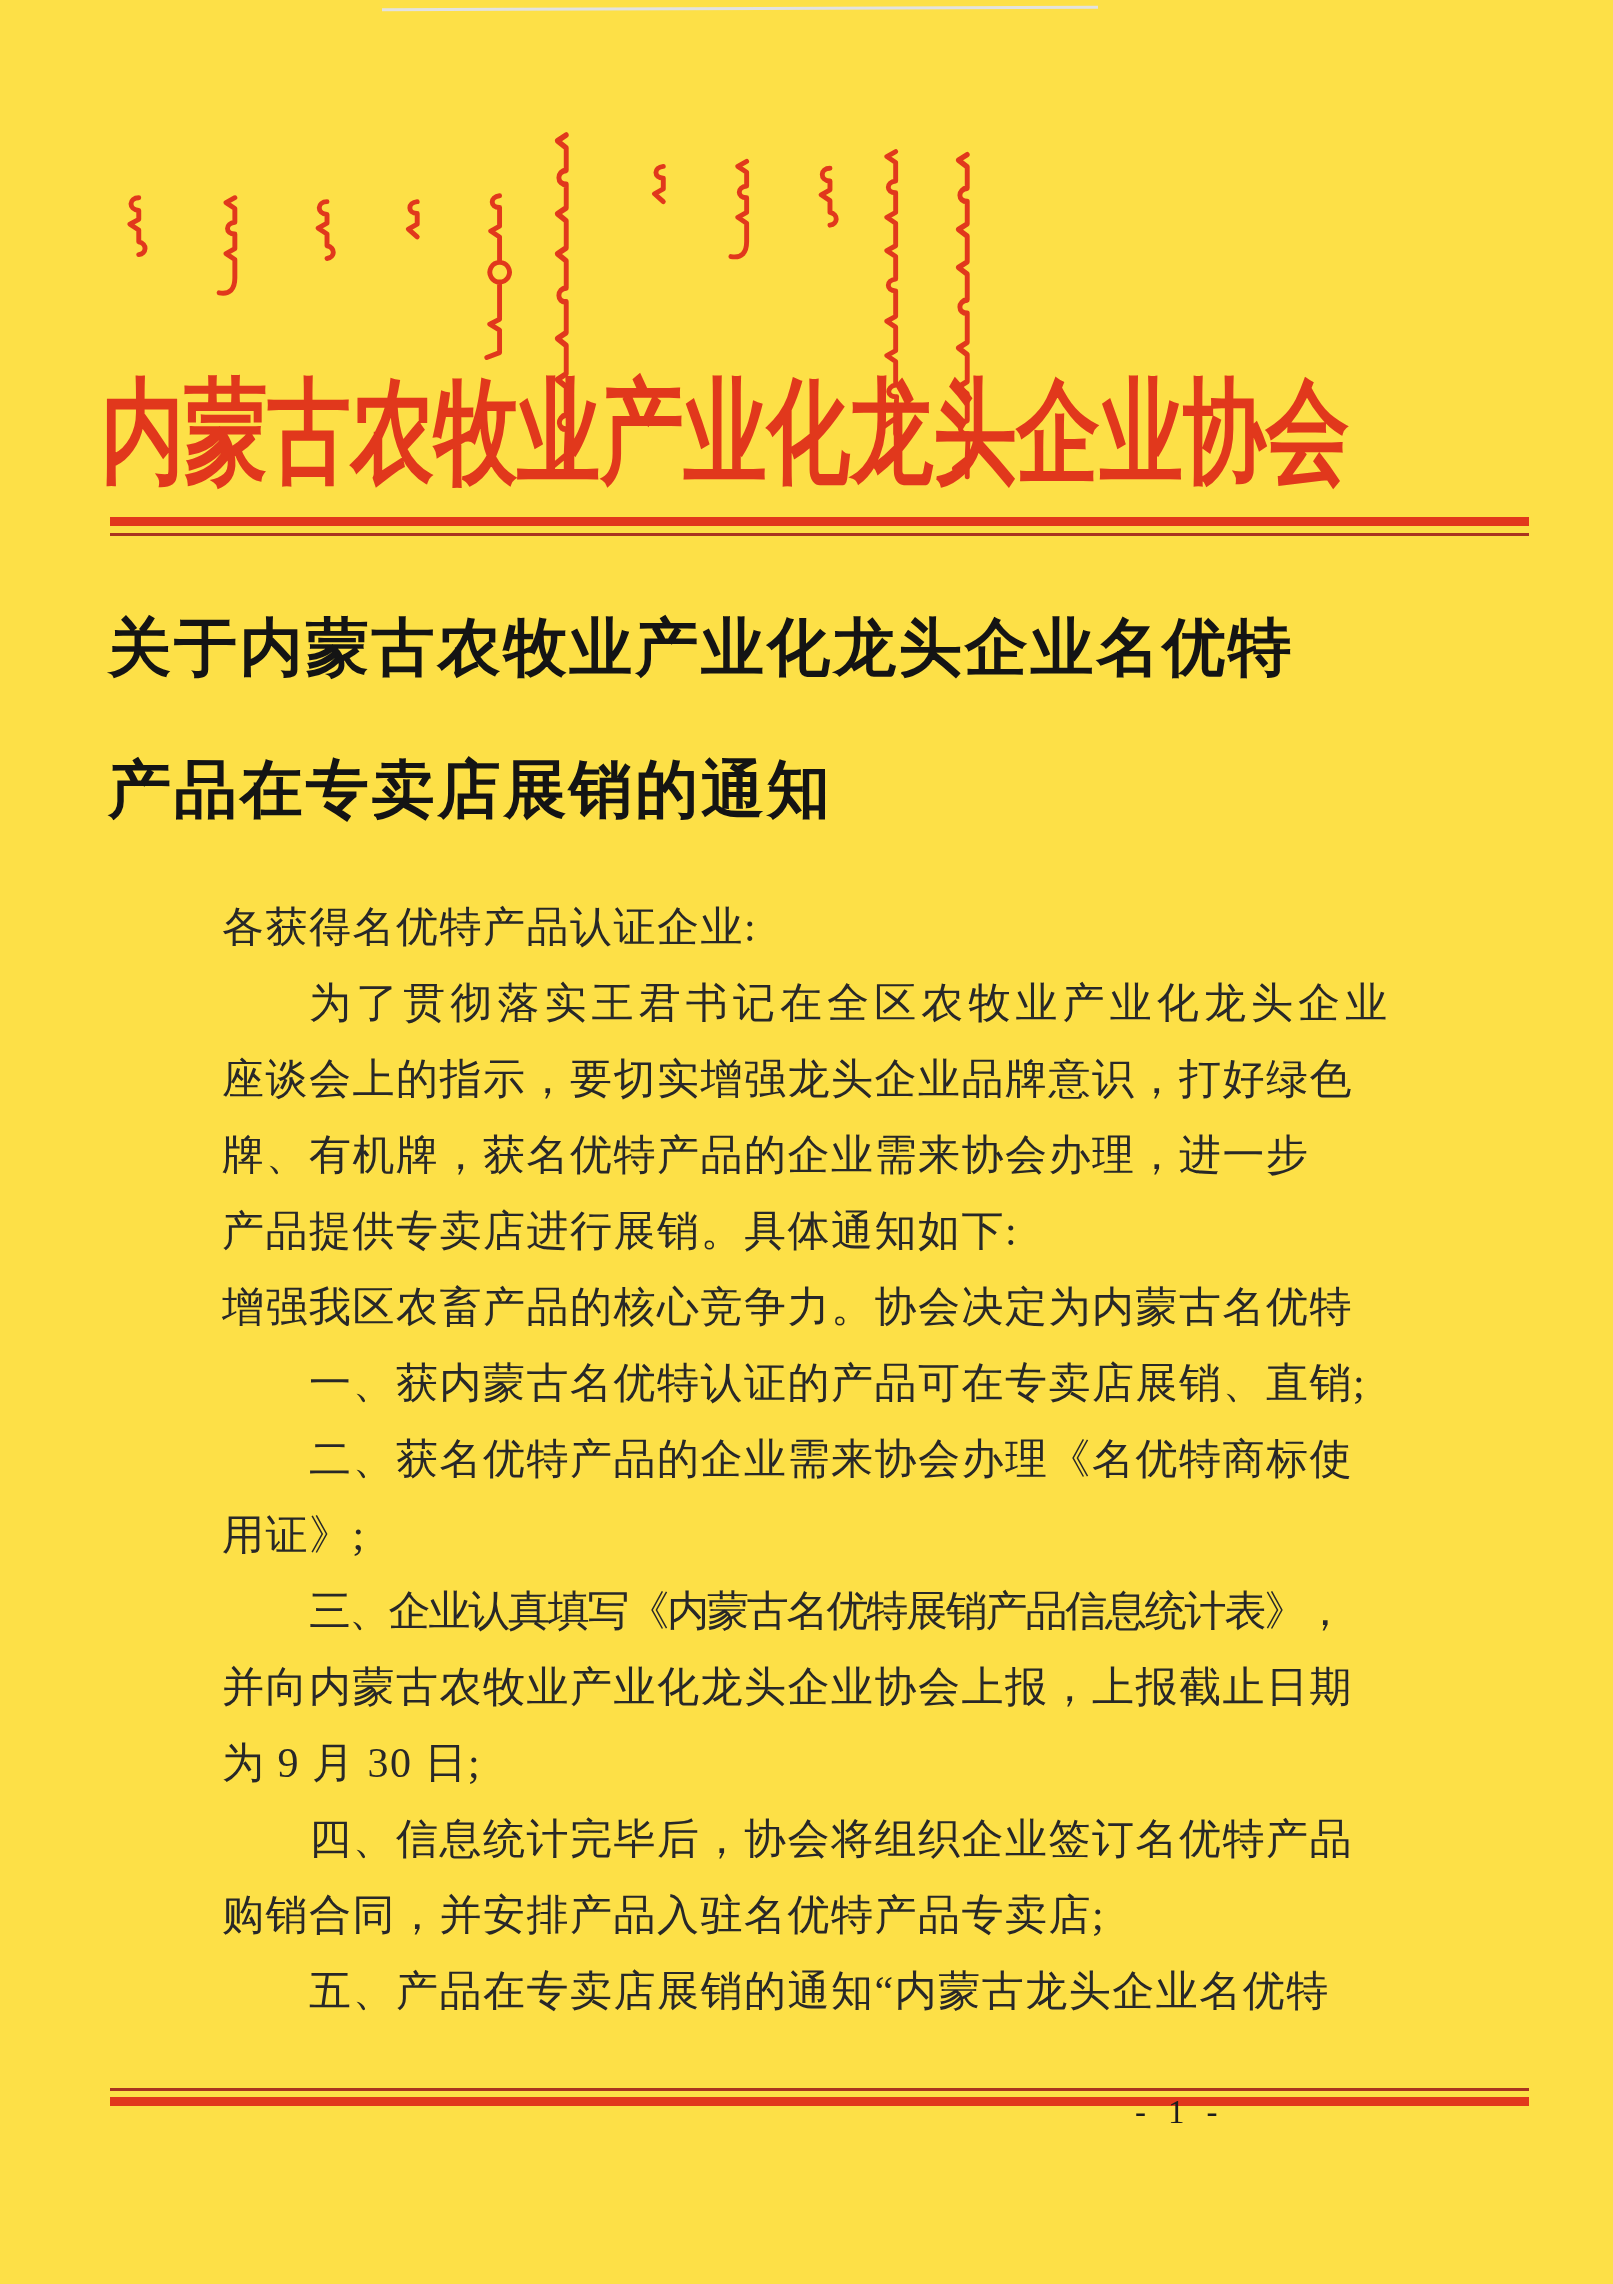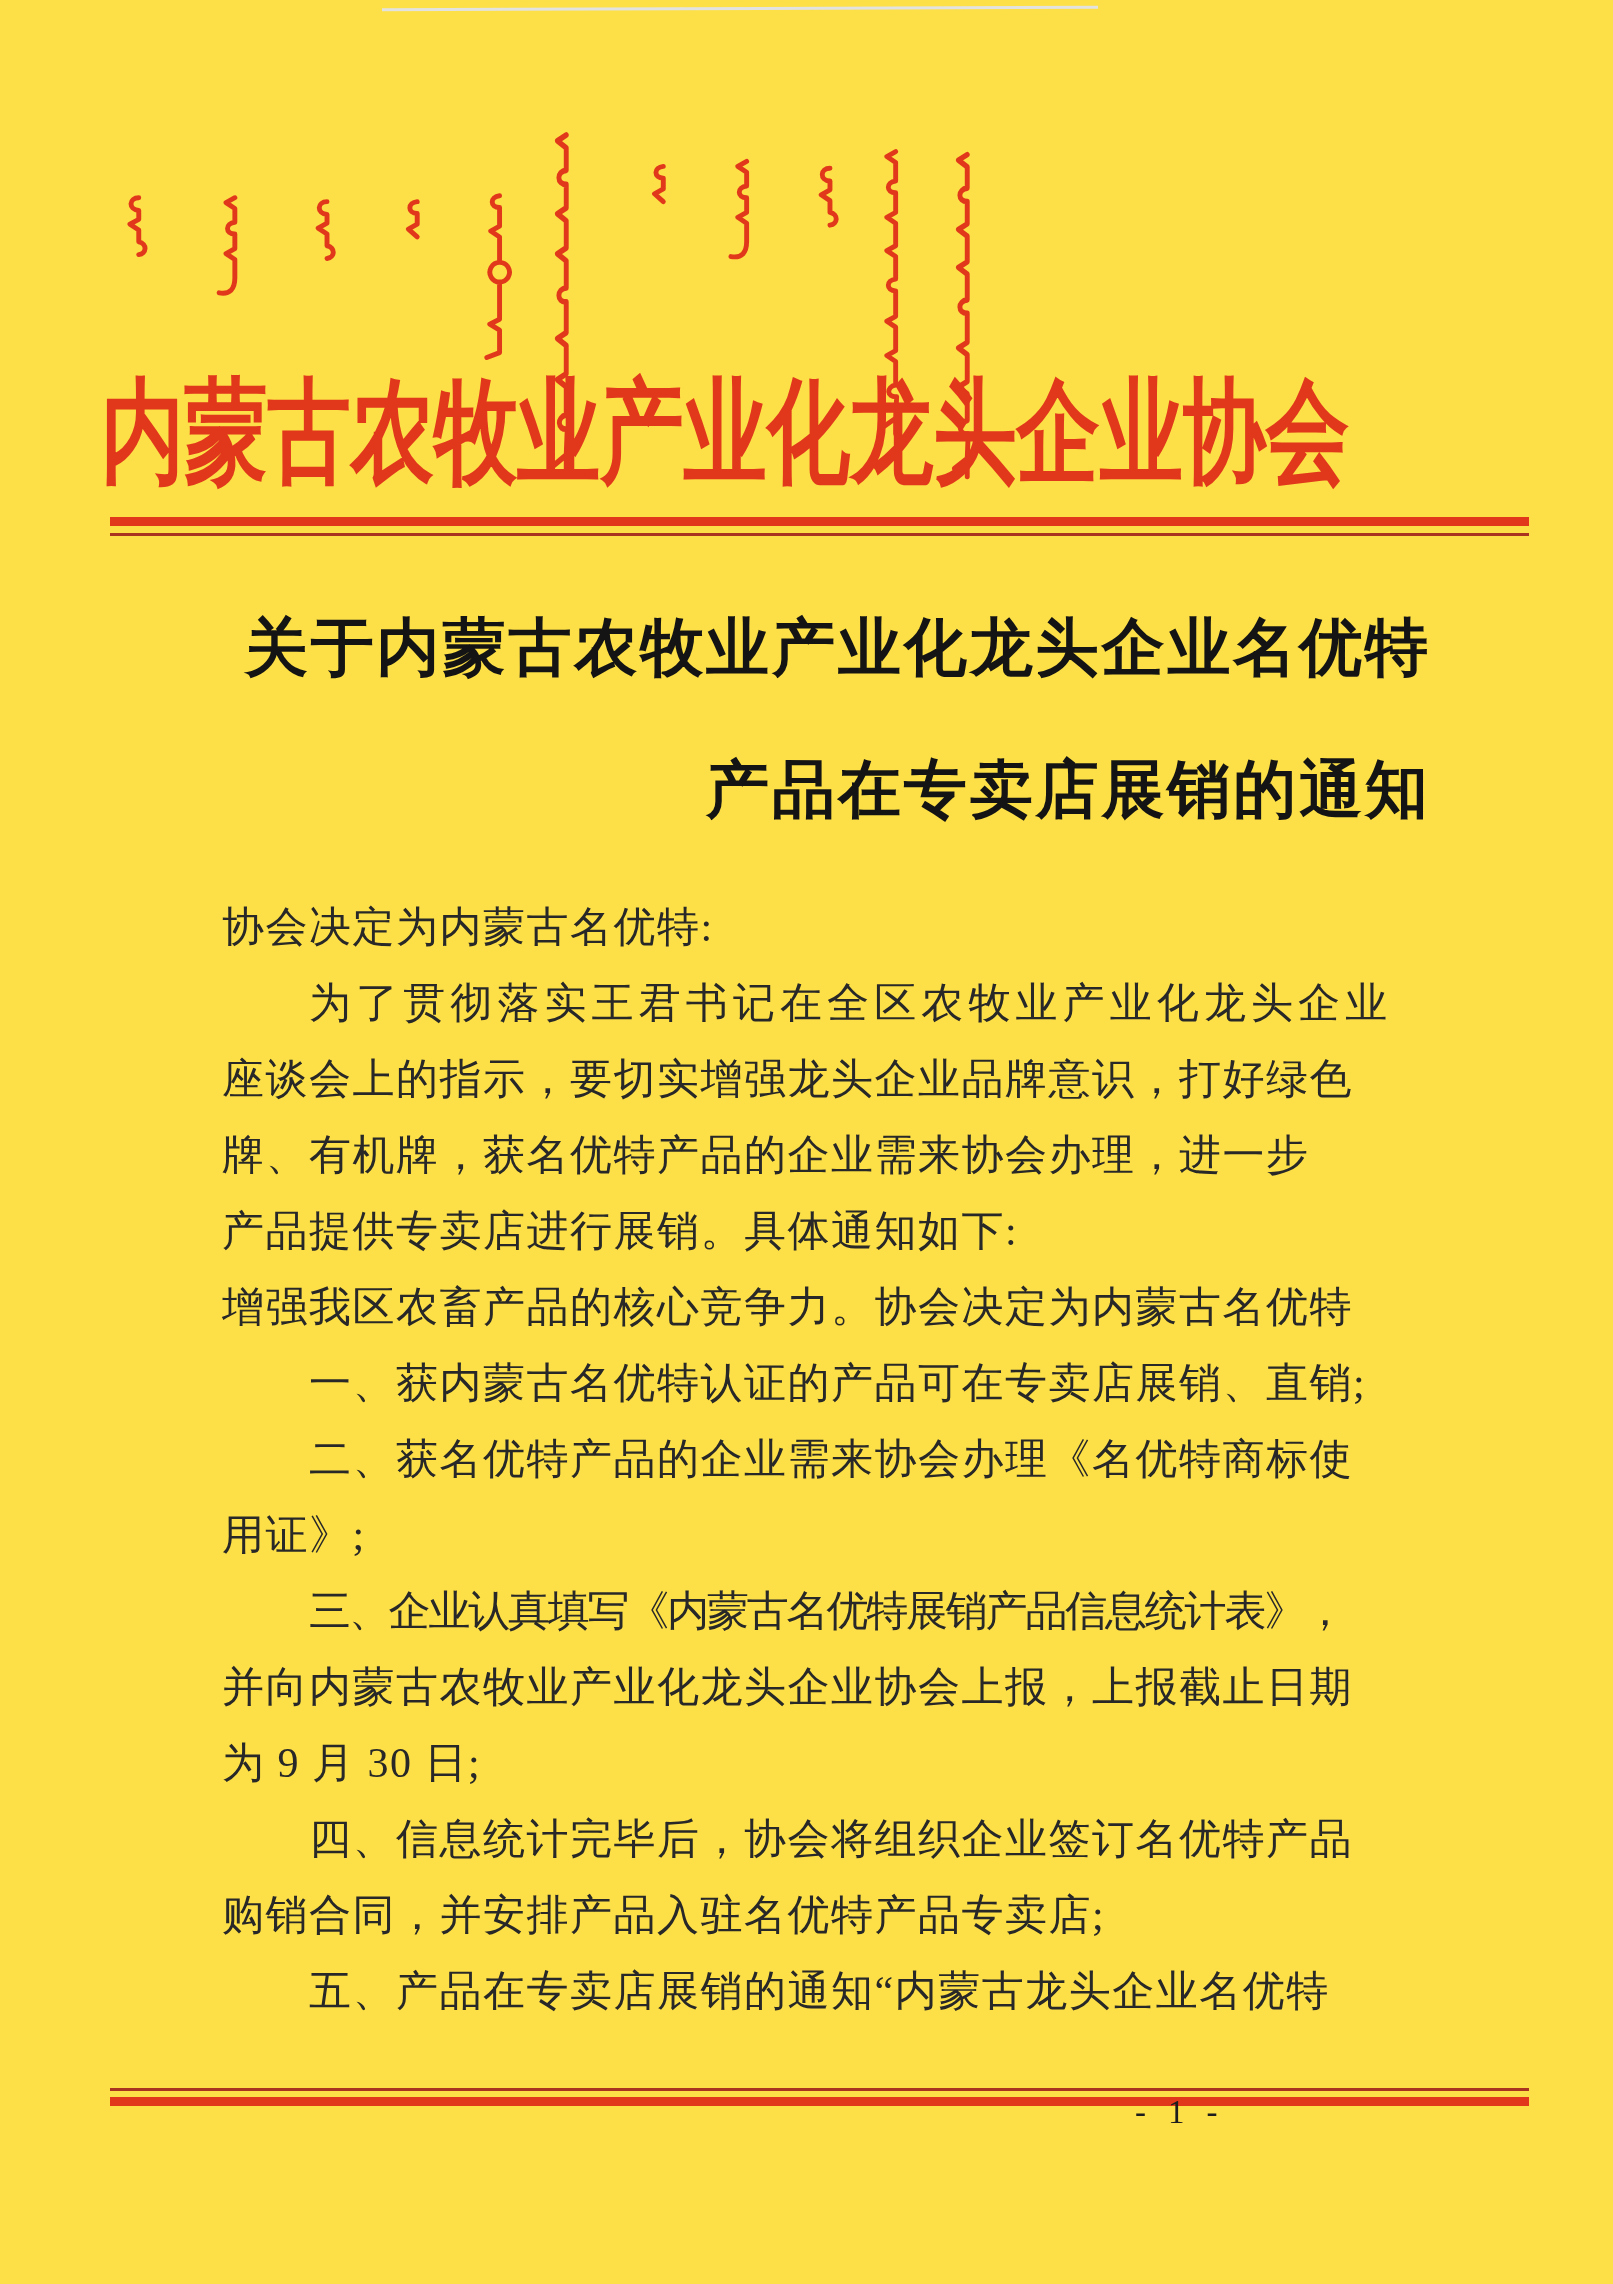--- a/index.html
+++ b/index.html
@@ -22,21 +22,21 @@
     font-size:114px;font-weight:bold;line-height:1.1;
     color:#e1381c;white-space:nowrap;
     transform:scaleX(0.73);transform-origin:left top;
     letter-spacing:0px;
   }
   .rule-thick-top{position:absolute;left:110px;top:517px;width:1419px;height:8.8px;background:#e1381c;}
   .rule-thin-top{position:absolute;left:110px;top:533px;width:1419px;height:2.9px;background:#a93420;}
   
   .doc-title{
     position:absolute;left:108px;top:614px;width:1323px;
-    text-align:right;color:#141414;font-weight:bold;
+    text-align:left;color:#141414;font-weight:bold;
     font-size:63px;line-height:69px;letter-spacing:2.9px;
   }
   .doc-title .t2{margin-top:73px;}
   
   .body-text{
     position:absolute;left:222px;top:889px;width:1235px;
     font-size:42px;line-height:76px;color:#282828;
     letter-spacing:1.5px;
   }
   .line{white-space:nowrap;height:76px;margin:0;}
@@ -86,21 +86,21 @@
 
   <div class="rule-thick-top"></div>
   <div class="rule-thin-top"></div>
 
   <div class="doc-title">
     <div class="t1">关于内蒙古农牧业产业化龙头企业名优特</div>
     <div class="t2">产品在专卖店展销的通知</div>
   </div>
 
   <div class="body-text">
-    <p class="line">协会决定为内蒙古名优特:</p>
+    <p class="line">各获得名优特产品认证企业:</p>
     <p class="line indent sp-wide">为了贯彻落实王君书记在全区农牧业产业化龙头企业</p>
     <p class="line">座谈会上的指示，要切实增强龙头企业品牌意识，打好绿色</p>
     <p class="line">牌、有机牌，获名优特产品的企业需来协会办理，进一步</p>
     <p class="line">产品提供专卖店进行展销。具体通知如下:</p>
     <p class="line">增强我区农畜产品的核心竞争力。协会决定为内蒙古名优特</p>
     <p class="line indent">一、获内蒙古名优特认证的产品可在专卖店展销、直销;</p>
     <p class="line indent">二、获名优特产品的企业需来协会办理《名优特商标使</p>
     <p class="line">用证》;</p>
     <p class="line indent sp-tight">三、企业认真填写《内蒙古名优特展销产品信息统计表》，</p>
     <p class="line">并向内蒙古农牧业产业化龙头企业协会上报，上报截止日期</p>

